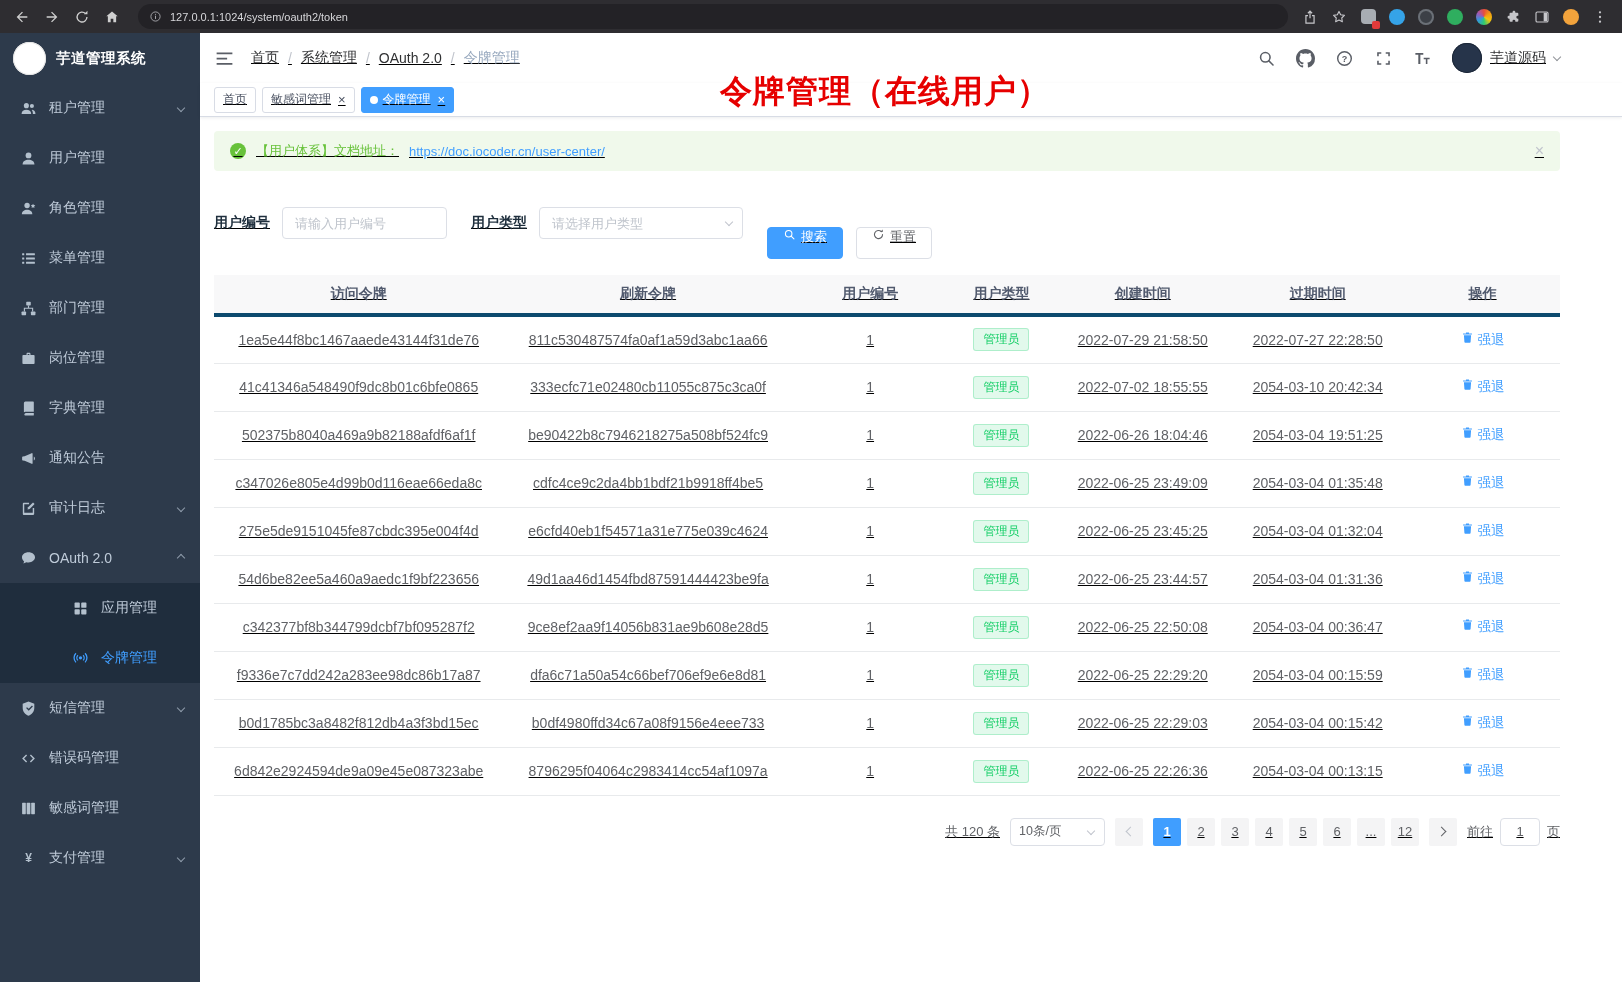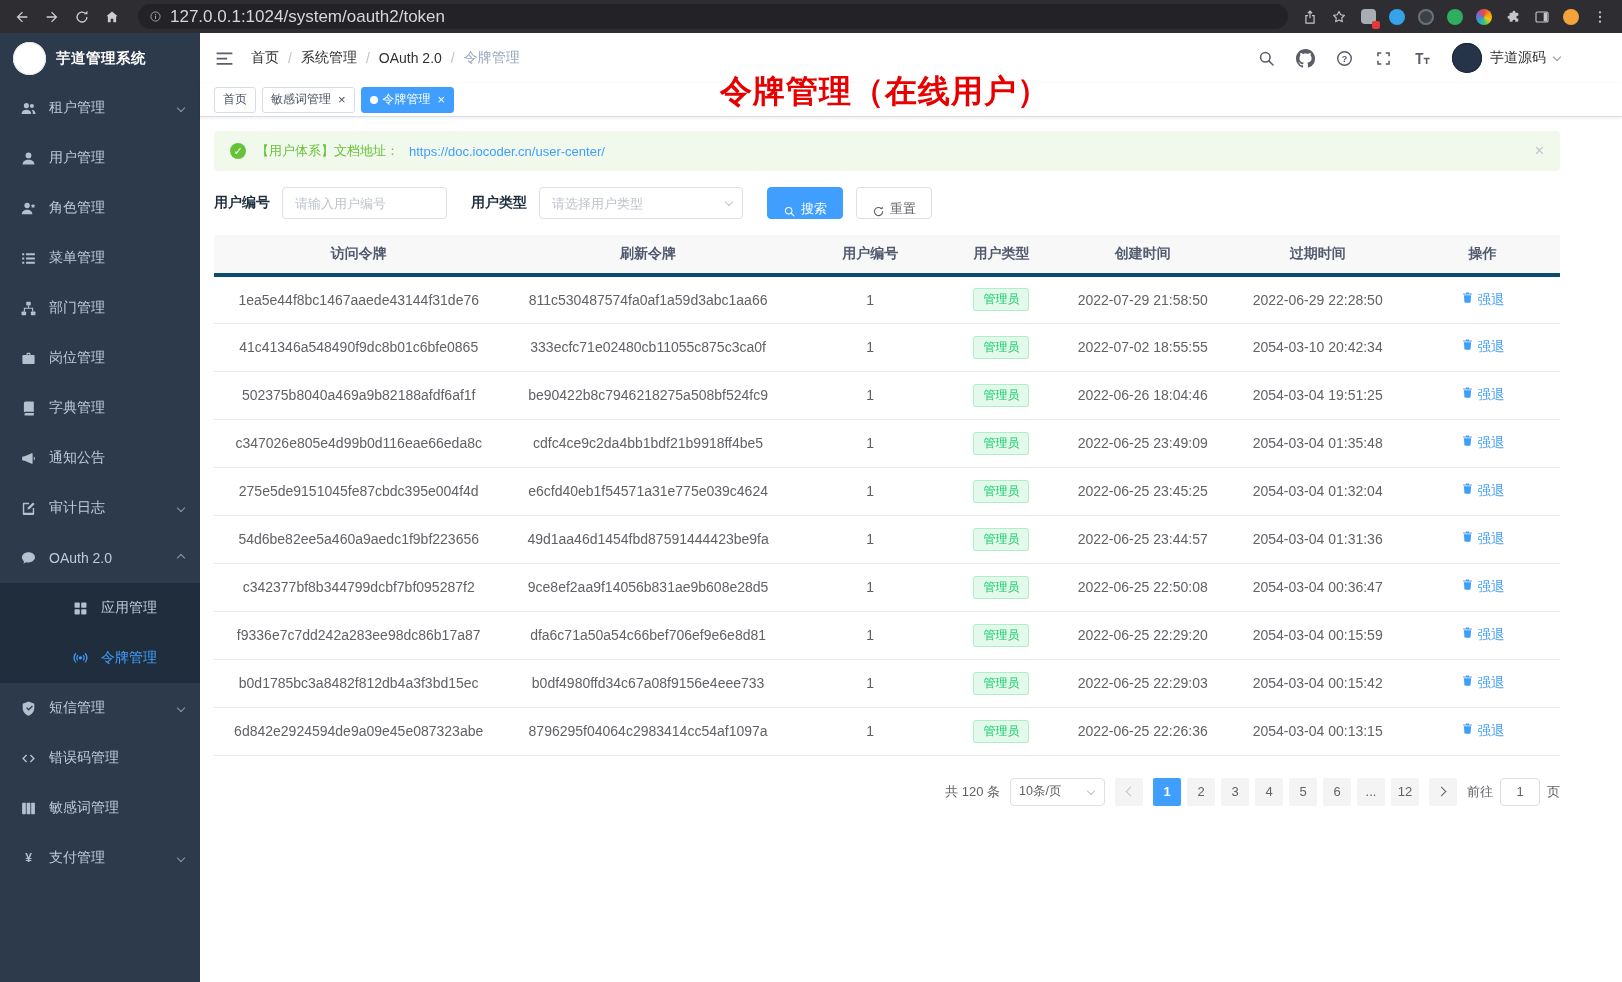--- a/index.html
+++ b/index.html
@@ -9,21 +9,21 @@
   *{box-sizing:border-box;margin:0;padding:0;}
   html,body{width:1622px;height:982px;}
   body{font-family:"Liberation Sans","DejaVu Sans",sans-serif;background:#fff;position:relative;overflow:hidden;}
 
   
   .browser{height:33px;background:#2e2d31;display:flex;align-items:center;padding:0 8px;gap:2px;}
   .nav-ico{width:28px;height:26px;border-radius:6px;display:flex;align-items:center;justify-content:center;color:#cfcfcf;cursor:pointer;flex-shrink:0;}
   .nav-ico svg{width:16px;height:16px;fill:currentColor;}
   .urlbar{flex:1;height:25px;margin:0 10px;background:#232226;border-radius:13px;display:flex;align-items:center;padding:0 11px;gap:8px;min-width:0;cursor:text;}
   .urlbar svg{width:13px;height:13px;color:#a8a8ad;fill:currentColor;flex-shrink:0;}
-  .url-text{color:#d7d7da;font-size:17px;white-space:nowrap;}
+  .url-text{color:#d7d7da;font-size:11px;white-space:nowrap;}
   .chrome-right{display:flex;align-items:center;gap:9px;padding-right:4px;flex-shrink:0;}
   .cr-ico{width:20px;height:20px;display:flex;align-items:center;justify-content:center;color:#c6c6ca;position:relative;cursor:pointer;}
   .cr-ico svg{width:16px;height:16px;fill:currentColor;}
   .ext-dot{width:16px;height:16px;border-radius:50%;display:inline-block;}
   .ext-sq{width:15px;height:15px;border-radius:4px;background:#a8adb3;display:inline-block;}
   .badge-red{position:absolute;right:-2px;bottom:-2px;width:8px;height:8px;border-radius:2px;background:#e03a3a;}
   .rainbow{background:conic-gradient(#e74c3c,#f39c12,#f1c40f,#2ecc71,#3498db,#9b59b6,#e74c3c);}
 
   
   .app{display:flex;height:949px;}
@@ -36,21 +36,21 @@
   .mi-icon{width:17px;height:17px;margin-right:12px;color:#b3c0cd;fill:currentColor;flex-shrink:0;}
   .chev{display:inline-block;width:6px;height:6px;border-right:1.4px solid #8f9bab;border-bottom:1.4px solid #8f9bab;}
   .menu-item .chev{margin-left:auto;}
   .chev.down{transform:rotate(45deg);}
   .chev.up{transform:rotate(-135deg);}
   .submenu{background:var(--submenu-bg);}
   .submenu .menu-item{padding-left:72px;}
   .menu-item.active{color:var(--accent);}
   .menu-item.active .mi-icon{color:var(--accent);}
 
-  .main{flex:1;display:flex;flex-direction:column;min-width:0;background:#fff;position:relative;}
+  .main{flex:1;display:flex;flex-direction:column;min-width:0;background:#fff;position:relative;text-decoration:underline;}
 
   
   .topbar{height:50px;display:flex;align-items:center;padding:0 62px 0 14px;flex-shrink:0;}
   .hamburger{width:21px;height:21px;color:#5a5e66;cursor:pointer;margin-right:16px;flex-shrink:0;}
   .hamburger svg{width:100%;height:100%;fill:currentColor;}
   .breadcrumb{display:flex;align-items:center;font-size:14px;gap:9px;white-space:nowrap;}
   .bc-item{color:#303133;cursor:pointer;}
   .bc-item.last{color:#97a8be;cursor:default;}
   .bc-sep{color:#c0c4cc;}
   .topbar-right{margin-left:auto;display:flex;align-items:center;gap:20px;}
@@ -76,21 +76,21 @@
   .alert-close{margin-left:auto;color:#c0c4cc;font-size:16px;cursor:pointer;}
 
   .filters{display:flex;align-items:center;margin-top:16px;font-size:14px;}
   .f-item{display:flex;align-items:center;margin-right:24px;}
   .f-label{font-weight:700;color:#1f2f3d;margin-right:12px;white-space:nowrap;}
   .el-input{position:relative;border-radius:8px;}
   .el-input input{width:165px;height:32px;border:1px solid #dcdfe6;border-radius:4px;padding:0 12px;font-size:13px;color:#606266;outline:none;background:#fff;font-family:inherit;}
   input::placeholder{color:#bfc4cc;}
   .el-select input{width:204px;padding-right:26px;cursor:pointer;}
   .sel-caret{position:absolute;right:11px;top:12px;width:6px;height:6px;border-right:1.3px solid #c0c4cc;border-bottom:1.3px solid #c0c4cc;transform:rotate(45deg);pointer-events:none;}
-  .btn{height:32px;border-radius:4px;font-size:13px;display:inline-flex;align-items:flex-end;gap:5px;padding:0 15px;cursor:pointer;border:1px solid transparent;font-family:inherit;}
+  .btn{height:32px;border-radius:4px;font-size:13px;display:inline-flex;align-items:flex-start;gap:5px;padding:0 15px;cursor:pointer;border:1px solid transparent;font-family:inherit;margin-top:40px;}
   .btn svg{width:13px;height:13px;fill:currentColor;}
   .btn-primary{background:var(--accent);border-color:var(--accent);color:#fff;margin-right:13px;}
   .btn-plain{background:#fff;border-color:#dcdfe6;color:#606266;}
 
   .tbl{width:100%;border-collapse:collapse;table-layout:fixed;margin-top:16px;}
   .tbl th{height:40px;background:#f8f8f9;color:#515a6e;font-size:14px;font-weight:700;text-align:center;border-bottom:4px solid #0c4a6e;white-space:nowrap;}
   .tbl td{height:48px;color:#606266;font-size:14px;text-align:center;border-bottom:1px solid #e8eaec;overflow:hidden;text-overflow:ellipsis;white-space:nowrap;}
   .tag-success{display:inline-block;padding:2px 9px;font-size:12px;border-radius:3px;color:var(--success);background:rgba(19,206,102,.12);border:1px solid rgba(19,206,102,.25);}
   .op-link{color:var(--accent);cursor:pointer;display:inline-flex;align-items:flex-start;gap:4px;font-size:13.5px;}
   .op-ico{width:13px;height:13px;fill:currentColor;flex-shrink:0;}
@@ -559,21 +559,21 @@
               <th>操作</th>
             </tr>
           </thead>
         <tbody>
             <tr>
               <td>1ea5e44f8bc1467aaede43144f31de76</td>
               <td>811c530487574fa0af1a59d3abc1aa66</td>
               <td>1</td>
               <td><span class="tag-success">管理员</span></td>
               <td>2022-07-29 21:58:50</td>
-              <td>2022-06-29 22:28:50</td>
+              <td>2022-07-27 22:28:50</td>
               <td><a class="op-link">
                   <svg class="op-ico">
                     <use href="#sym-trash"></use>
                   </svg>
                   <span>强退</span>
                 </a></td>
             </tr>
             <tr>
               <td>41c41346a548490f9dc8b01c6bfe0865</td>
               <td>333ecfc71e02480cb11055c875c3ca0f</td>

